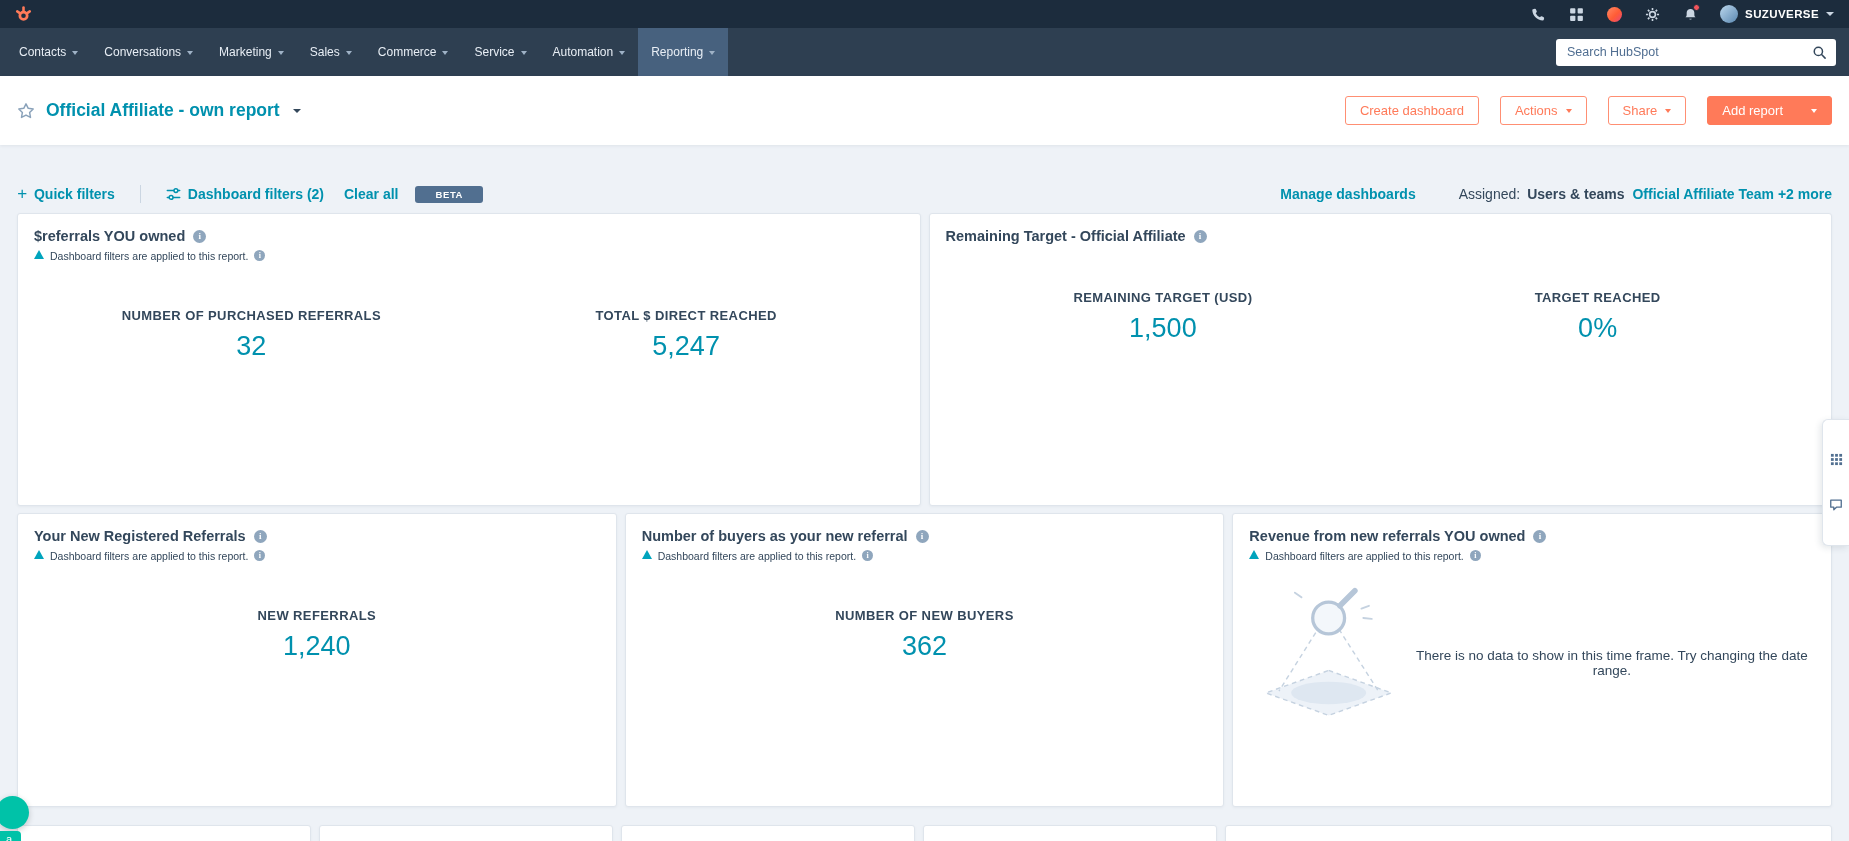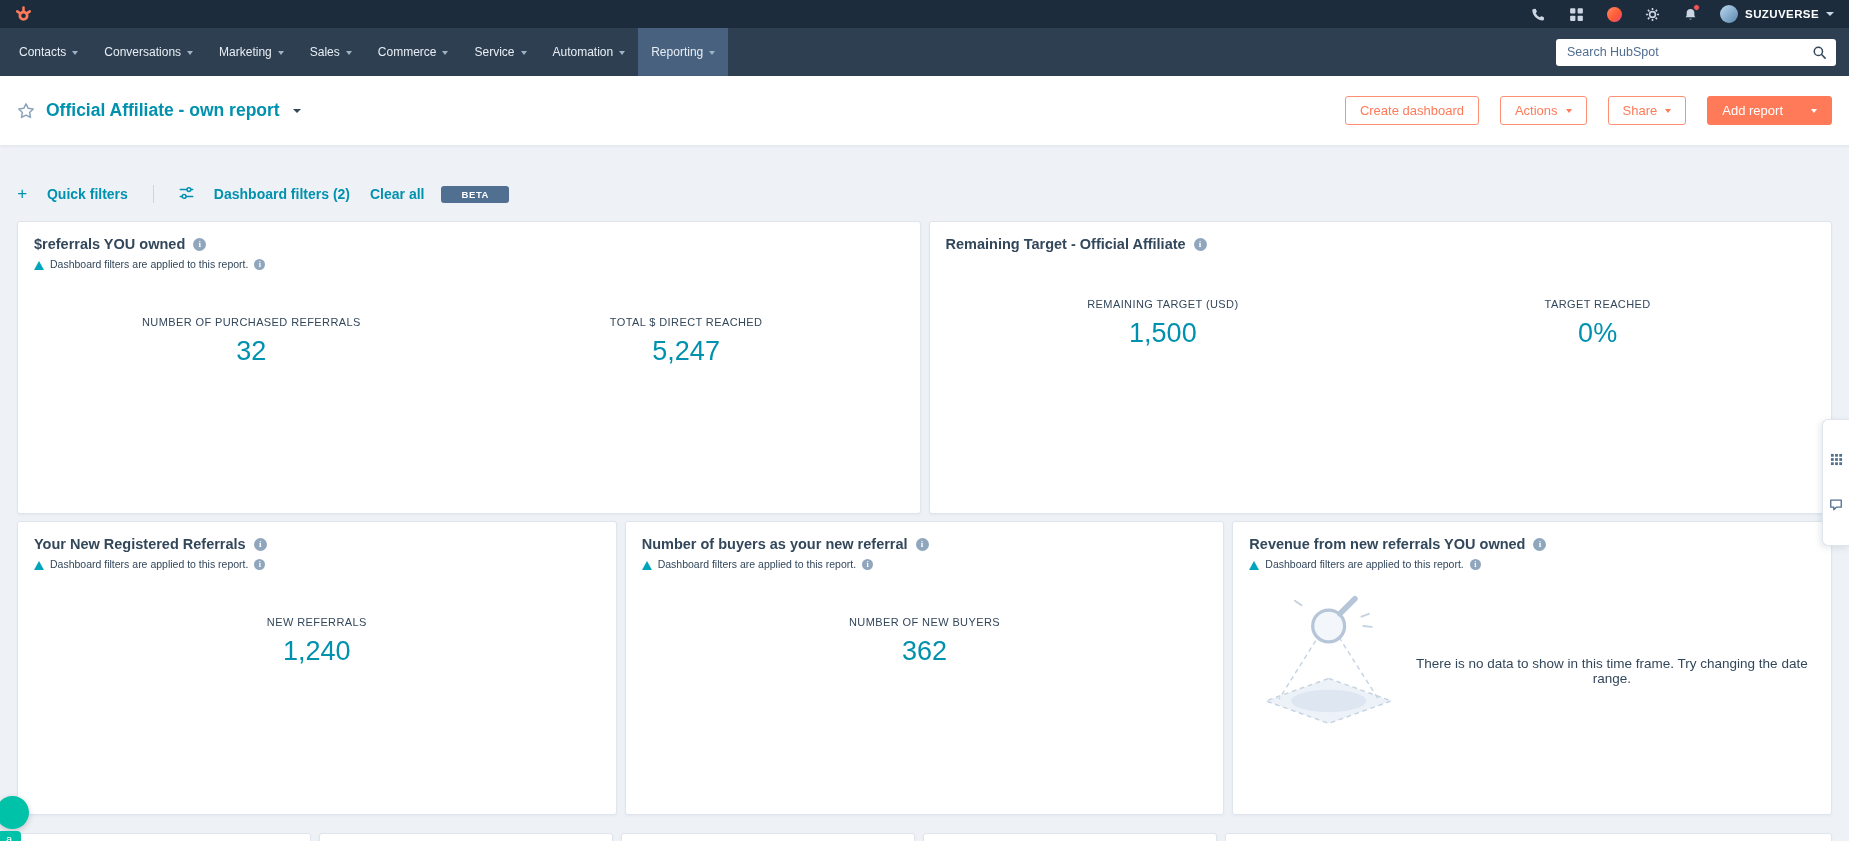--- a/index.html
+++ b/index.html
@@ -58,35 +58,35 @@
     font-family: "Liberation Sans", sans-serif;
     display: inline-flex; align-items: center; gap: 8px;
     border: 1px solid #ff8f73; color: #ff7a59; background: #ffffff; cursor: pointer;
   }
   .btn .caret { border-top-color: currentColor; }
   .btn.primary { background: #ff7a59; border-color: #ff7a59; color: #ffffff; gap: 28px; }
 
   
   .content { padding: 0 17px; }
   .filter-row { margin-top: 38px; height: 22px; display: flex; align-items: center; }
-  .link { color: #0091ae; font-weight: bold; font-size: 14px; cursor: pointer; display: inline-flex; gap: 20px; white-space: nowrap; }
+  .link { color: #0091ae; font-weight: bold; font-size: 14px; cursor: pointer; display: inline-flex; align-items: center; gap: 7px; white-space: nowrap; }
   .plus-glyph::before { content: "+"; font-size: 17px; font-weight: normal; line-height: 10px; }
   .fdivider { width: 1px; height: 18px; background: #cbd6e2; margin: 0 25px; }
   .clear { margin-left: 20px; }
   .beta {
     margin-left: 17px; background: #516f90; color: #fff; font-size: 9.5px; font-weight: bold;
     letter-spacing: .6px; padding: 3px 20px; border-radius: 3px;
   }
   .filter-right { margin-left: auto; display: flex; align-items: center; font-size: 14px; }
   .manage { margin-right: 43px; }
   .assigned-label { color: #33475b; margin-right: 7px; }
   .assigned-value { color: #33475b; font-weight: bold; margin-right: 8px; }
 
   .cards-row { display: flex; gap: 8px; }
-  .row1 { margin-top: 16px; }
+  .row1 { margin-top: 8px; }
   .row2 { margin-top: 7px; }
   .row3 { margin-top: 18px; }
   .card {
     background: #ffffff; border: 1px solid #dfe5ec; border-radius: 3px;
     padding: 14px 16px; box-shadow: 0 1px 3px rgba(45,62,80,.05); position: relative;
   }
   .row1 .card { flex: 1; height: 293px; }
   .row2 .card { flex: 1; height: 294px; }
   .row3 .card { height: 110px; }
   .row3 .card.stub { width: 294px; flex: none; }
@@ -97,26 +97,26 @@
   .info-icon {
     width: 13px; height: 13px; border-radius: 50%; background: #8fa6bd; position: relative;
     display: inline-block; cursor: pointer; flex: none;
   }
   .info-icon::after {
     content: "i"; position: absolute; top: 50%; left: 50%; transform: translate(-50%,-54%);
     color: #fff; font-size: 9px; font-weight: bold; font-family: "Liberation Serif", serif;
   }
   .info-icon.sm { width: 11px; height: 11px; }
   .info-icon.sm::after { font-size: 8px; }
-  .card-note { margin-top: 6px; display: flex; align-items: flex-end; gap: 6px; font-size: 10.5px; color: #33475b; }
+  .card-note { margin-top: 6px; display: flex; align-items: flex-start; gap: 6px; font-size: 10.5px; color: #33475b; }
   .warn-icon { width: 0; height: 0; border-left: 5px solid transparent; border-right: 5px solid transparent; border-bottom: 9px solid #00a4bd; display: inline-block; }
 
   .card-metrics { display: flex; margin-top: 46px; }
   .metric { flex: 1; text-align: center; }
-  .metric-label { font-size: 11px; font-weight: normal; letter-spacing: .4px; color: #33475b; }
+  .metric-label { font-size: 13px; font-weight: bold; letter-spacing: .4px; color: #33475b; }
   .metric-value { margin-top: 8px; font-size: 27px; color: #0091ae; font-weight: 500; cursor: pointer; }
 
   .empty-state { display: flex; flex-direction: row; align-items: center; margin-top: 10px; }
   .empty-text { margin-top: 32px; font-size: 13.5px; color: #33475b; text-align: center; }
 
   
   .side-flyout {
     position: absolute; right: 0; top: 419px; width: 27px; height: 127px;
     background: #ffffff; border: 1px solid #dfe5ec; border-right: none;
     border-radius: 6px 0 0 6px; box-shadow: -2px 2px 6px rgba(45,62,80,.12);
@@ -274,20 +274,26 @@
             <line x1="0.8" y1="3.6" x2="13.2" y2="3.6"></line>
             <line x1="0.8" y1="10.4" x2="13.2" y2="10.4"></line>
             <circle cx="9.4" cy="3.6" r="1.9"></circle>
             <circle cx="4.6" cy="10.4" r="1.9"></circle>
           </g>
         </svg>
       <span>Dashboard filters (2)</span>
     </span>
     <span class="link clear">Clear all</span>
     <span class="beta">BETA</span>
+    <div class="filter-right">
+      <span class="link manage">Manage dashboards</span>
+      <span class="assigned-label">Assigned:</span>
+      <span class="assigned-value">Users &amp; teams</span>
+      <span class="link">Official Affiliate Team +2 more</span>
+    </div>
   </div>
 
   <div class="cards-row row1">
     <div class="card">
       <div class="card-title-row">
         <span class="card-title">$referrals YOU owned</span>
         <span class="info-icon"></span>
       </div>
       <div class="card-note">
         <span class="warn-icon"></span>

